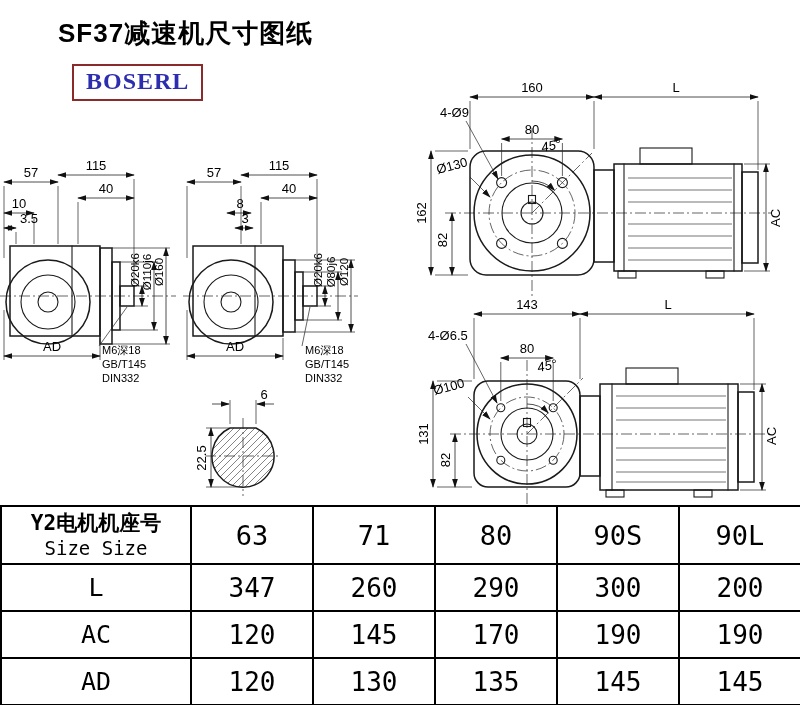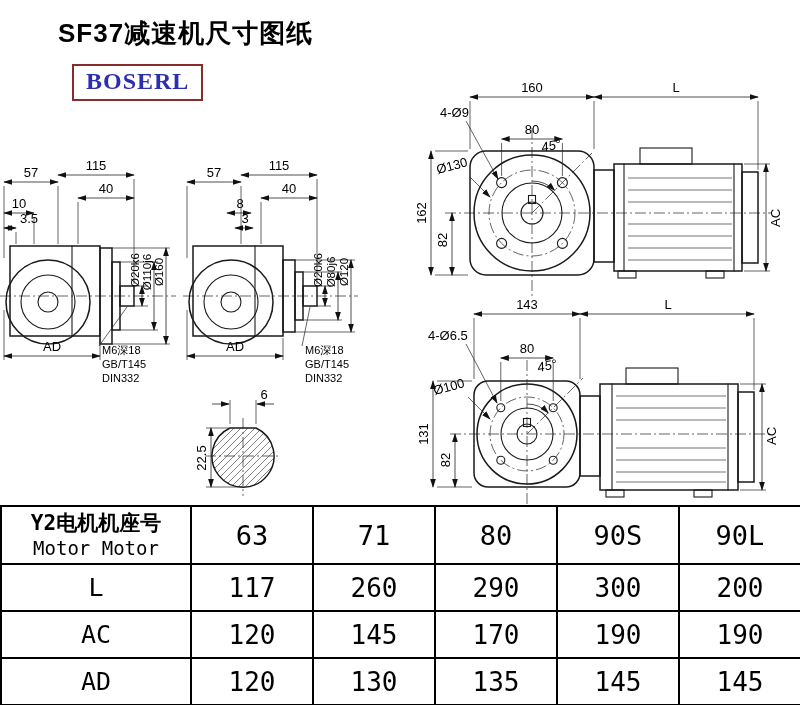--- a/index.html
+++ b/index.html
@@ -331,31 +331,31 @@
         <col style="width:122px">
         <col style="width:122px">
       <col style="width:122px">
         <col style="width:122px">
         <col style="width:122px">
     </colgroup>
     <tbody>
         <tr style="height:58px">
       <th class="hdr-cell">
         <div class="hdr-cn">Y2电机机座号</div>
-        <div class="hdr-en">Motor Motor</div>
+        <div class="hdr-en">Size Size</div>
       </th>
       <td class="size-cell">63</td>
       <td class="size-cell">71</td>
       <td class="size-cell">80</td>
       <td class="size-cell">90S</td>
       <td class="size-cell">90L</td>
     </tr>
     <tr style="height:47px">
       <th class="label-cell">L</th>
-      <td class="value-cell">117</td>
+      <td class="value-cell">347</td>
       <td class="value-cell">260</td>
       <td class="value-cell">290</td>
       <td class="value-cell">300</td>
       <td class="value-cell">200</td>
     </tr>
     <tr style="height:47px">
       <th class="label-cell">AC</th>
       <td class="value-cell">120</td>
       <td class="value-cell">145</td>
       <td class="value-cell">170</td>

